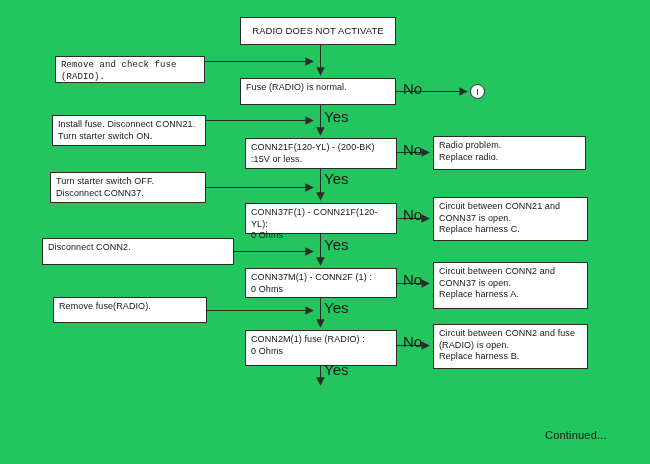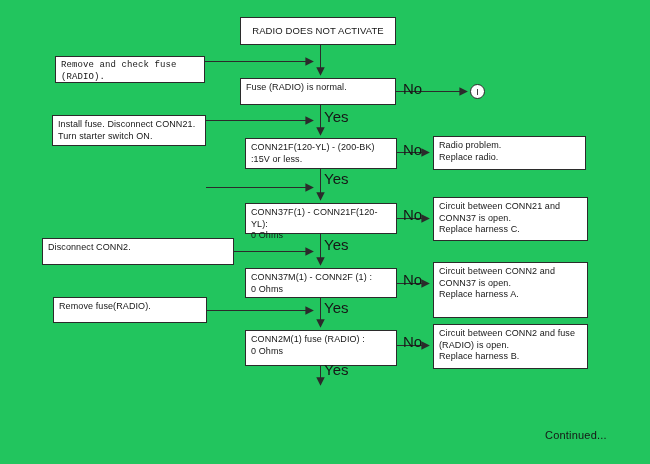--- a/index.html
+++ b/index.html
@@ -109,33 +109,35 @@
 
   <div class="box" style="left:245px; top:330px; width:152px; height:36px;">CONN2M(1)  fuse (RADIO) :
 0 Ohms</div>
 
 
   <div class="box" style="left:55px; top:56px; width:150px; height:27px;font-family:Liberation Mono, monospace;">Remove and check fuse (RADIO).</div>
 
   <div class="box" style="left:52px; top:105px; width:154px; height:31px;margin-top:10px;">Install fuse.  Disconnect CONN21.
 Turn starter switch ON.</div>
 
+  <div class="box" style="left:50px; top:172px; width:156px; height:31px;">Turn starter switch OFF.
+Disconnect CONN37.</div>
 
   <div class="box" style="left:42px; top:238px; width:192px; height:27px;">Disconnect CONN2.</div>
 
   <div class="box" style="left:433px; top:136px; width:153px; height:34px;">Radio problem.
 Replace radio.</div>
 
   <div class="box" style="left:53px; top:297px; width:154px; height:26px;">Remove fuse(RADIO).</div>
 
   <div class="box" style="left:433px; top:197px; width:155px; height:44px;">Circuit between CONN21 and
 CONN37 is open.
 Replace harness C.</div>
 
-  <div class="box" style="left:433px; top:262px; width:155px; height:56px;">Circuit between CONN2 and
+  <div class="box" style="left:433px; top:262px; width:155px; height:47px;">Circuit between CONN2 and
 CONN37  is open.
 Replace harness A.</div>
 
   <div class="box" style="left:433px; top:324px; width:155px; height:45px;">Circuit between CONN2 and fuse
 (RADIO) is open.
 Replace harness B.</div>
 
   <span class="lbl" style="left:324px; top:108px;">Yes</span>
   <span class="lbl" style="left:324px; top:170px;">Yes</span>
   <span class="lbl" style="left:324px; top:236px;">Yes</span>

